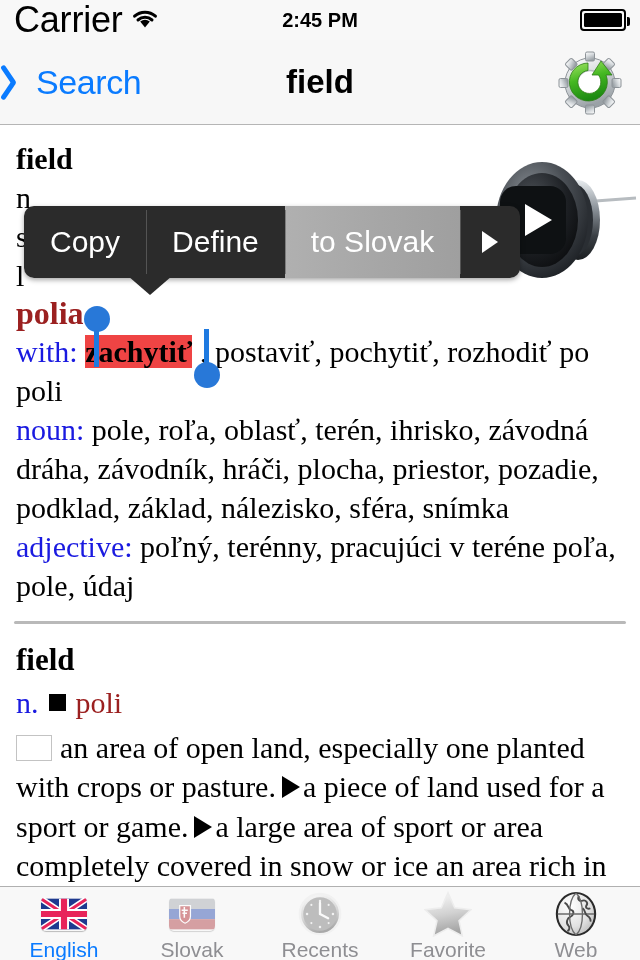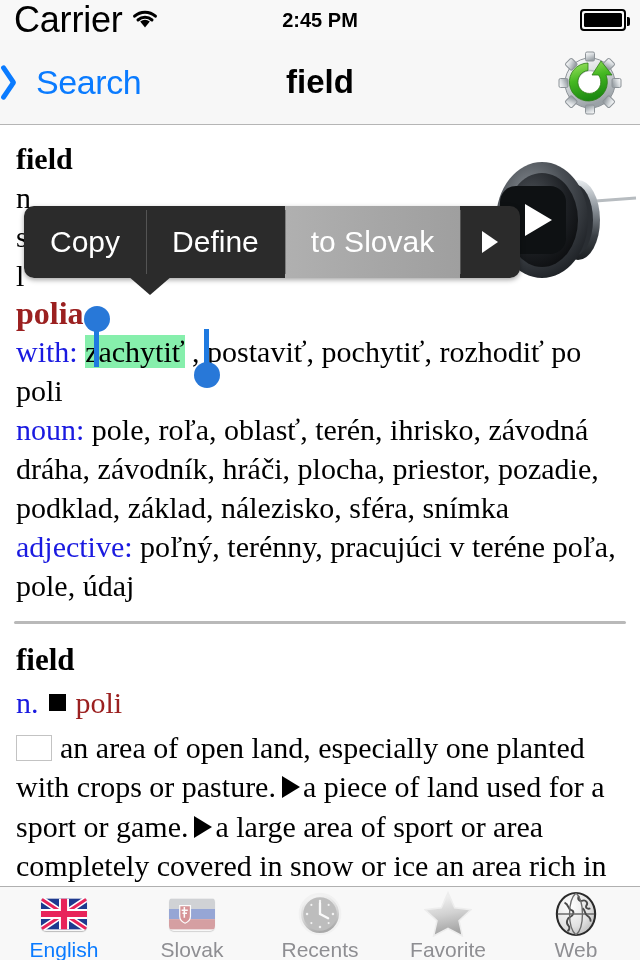--- a/index.html
+++ b/index.html
@@ -62,22 +62,23 @@
   .pad { padding: 0 16px; }
   .entry-head { font-size: 30px; font-weight: bold; margin-top: 14px; line-height: 1.25; }
   .sl-line { font-size: 30px; line-height: 1.30; }
   .pos { color: #1a1ae0; }
   .headword-red { color:#9b2020; font-weight:bold; font-size:32px; }
   .hidden-line { font-size: 30px; line-height:1.30; color:#000; }
   .sep { height: 3px; background:#b9b9b9; margin: 16px 14px 14px 14px; border-radius:2px; }
 
   .sel-wrap { position: relative; display:inline; }
   .selected {
-    background: #86efac; box-shadow: 0 0 0 0 transparent;
+    background: #ef4444; box-shadow: 0 0 0 0 transparent;
     position:relative;
+    font-weight:bold;
   }
   .sel-bar-l, .sel-bar-r { position:absolute; top:-4px; width:5px; height:38px; background:#1f7ae0; }
   .sel-knob { position:absolute; width:26px; height:26px; border-radius:50%; background:#2878d8; }
 
   
   .def-head { font-size: 31px; font-weight:bold; margin-top: 18px;}
   .def-pos-row { font-size: 30px; margin-top: 8px; display:flex; align-items:center; gap:10px;}
   .def-abbr { color:#1a1ae0; }
   .def-sq { width:17px; height:17px; background:#000; display:inline-block; }
   .def-posname { color:#9b2020; }

